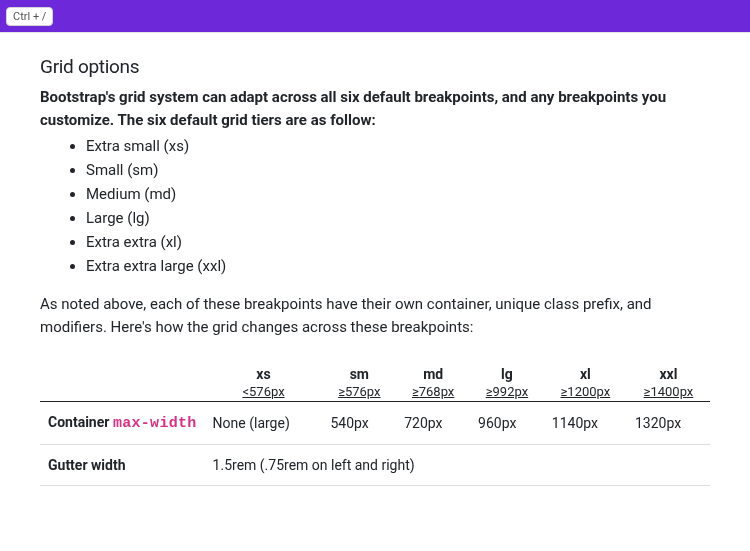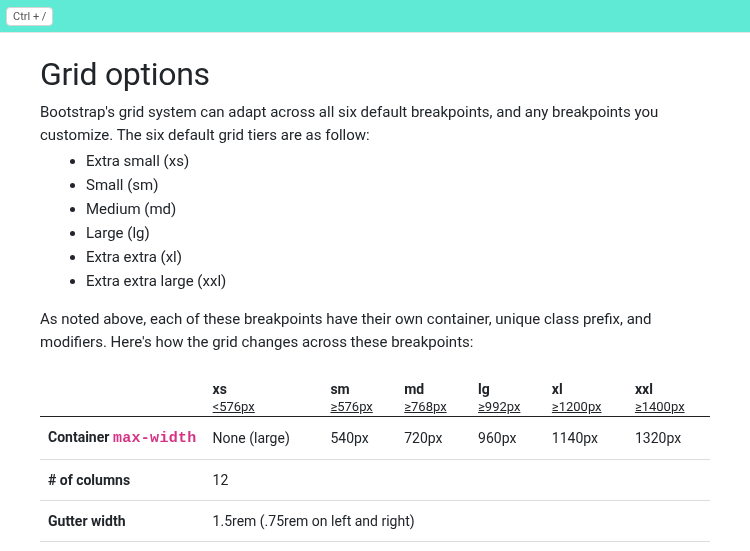--- a/index.html
+++ b/index.html
@@ -7,67 +7,68 @@
     margin: 0;
     padding: 0;
     font-family: -apple-system, BlinkMacSystemFont, "Segoe UI", Roboto, "Helvetica Neue", Arial, sans-serif;
     color: #212529;
     background: #fff;
     font-size: 15px;
   }
   .kbd-bar {
     padding: 6px 6px;
     border-bottom: 1px solid #e5e5e5;
-    background: #5eead4;
+    background: #6d28d9;
   }
   .kbd {
     display: inline-block;
     border: 1px solid #d4d4d4;
     border-radius: 4px;
     padding: 2px 6px;
     font-size: 11px;
     color: #555;
     background: #fff;
     font-family: inherit;
   }
   .content {
     padding: 12px 40px 30px 40px;
     max-width: 750px;
   }
   h2.title {
-    font-size: 32px;
+    font-size: 19px;
     font-weight: 400;
     margin: 10px 0 8px 0;
     letter-spacing: -0.3px;
   }
   p.lead {
     font-size: 15px;
     line-height: 1.5;
     margin: 0 0 2px 0;
+    font-weight: bold;
   }
   ul.tiers {
     margin: 6px 0 18px 0;
     padding-left: 38px;
   }
   ul.tiers li {
     margin: 6px 8px;
     font-size: 15px;
   }
   p.note {
     font-size: 15px;
     line-height: 1.5;
     margin: 12px 0 22px 0;
   }
   table.grid-table {
     width: 100%;
     border-collapse: collapse;
     font-size: 14px;
   }
   table.grid-table thead th {
-    text-align: left;
+    text-align: center;
     font-weight: 700;
     padding: 6px 8px 2px 8px;
     vertical-align: top;
   }
   table.grid-table thead th .sub {
     display: block;
     font-weight: 400;
     font-size: 13px;
     padding-top: 2px;
     text-decoration: underline;
@@ -160,23 +161,19 @@
           <code class="inline">max-width</code>
         </th>
         <td>None (large)</td>
         <td>540px</td>
         <td>720px</td>
         <td>960px</td>
         <td>1140px</td>
         <td>1320px</td>
       </tr>
       <tr>
-        <th># of columns</th>
-        <td colspan="6">12</td>
-      </tr>
-      <tr>
         <th>Gutter width</th>
         <td colspan="6">1.5rem (.75rem on left and right)</td>
       </tr>
     </tbody>
   </table>
 
 </div>
 
 </body></html>

